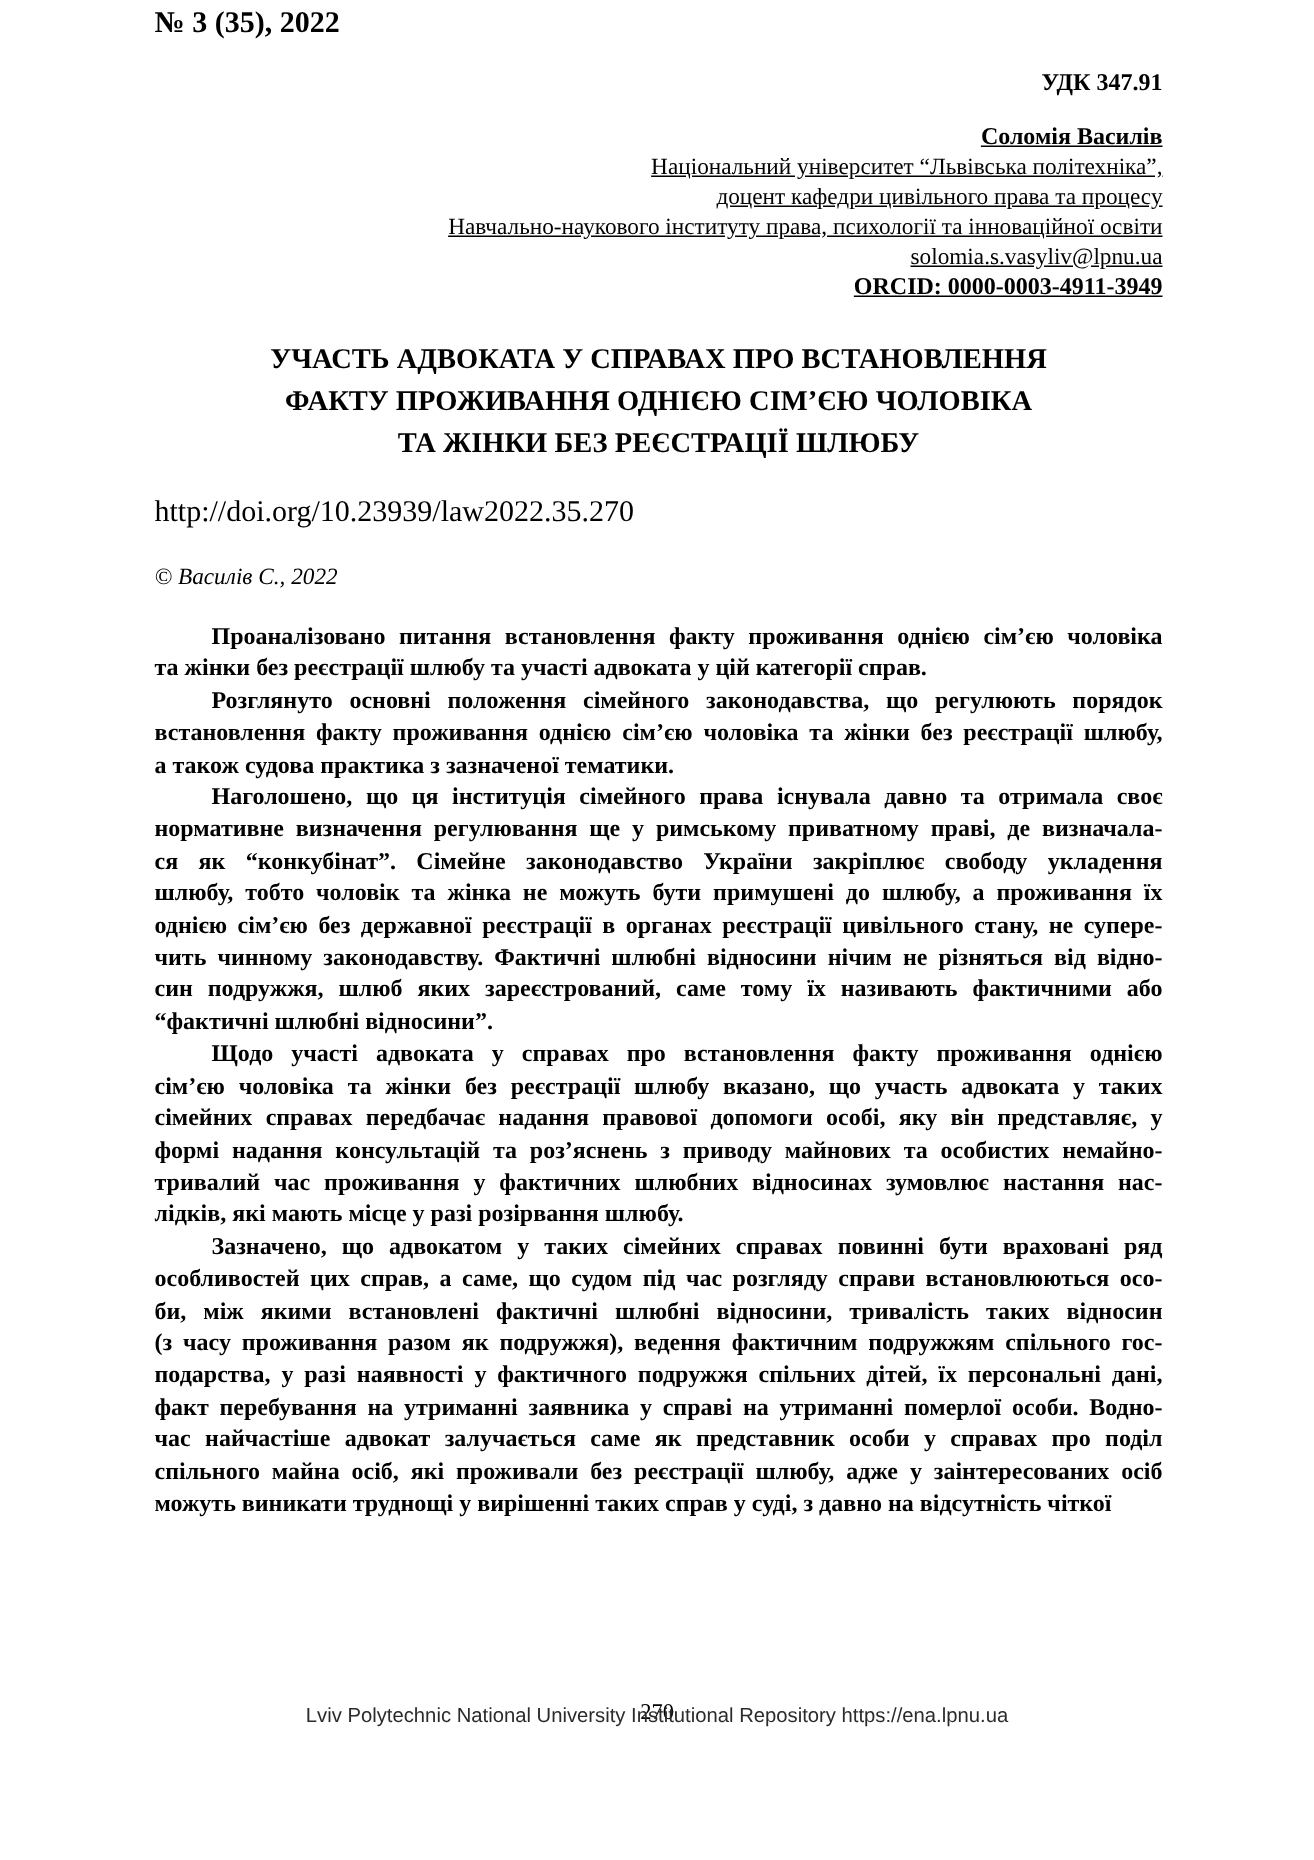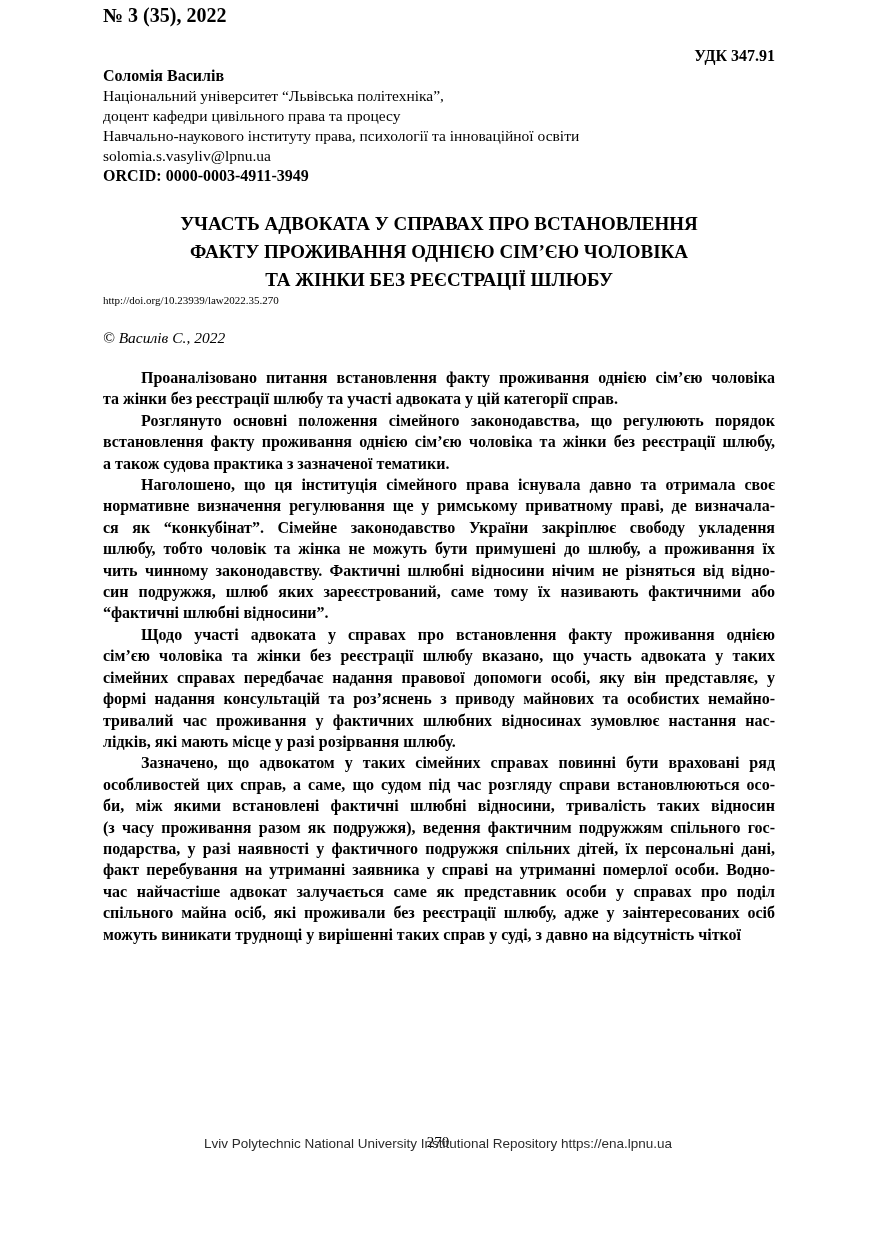--- a/index.html
+++ b/index.html
@@ -12,25 +12,25 @@
     overflow:hidden;
   }
   .content{margin-left:103px;width:672px;}
   .journal-head{
     padding-top:82px;text-align:center;
     font-weight:bold;font-size:16px;line-height:19px;
     padding-bottom:6px;border-bottom:2.5px solid #000;
   }
   .issue{font-weight:bold;font-size:20px;line-height:20px;margin-top:5px;text-align:left;}
   .udc{margin-top:21px;text-align:right;font-weight:bold;font-size:16px;line-height:20px;}
-  .author-block{font-size:15.5px;line-height:20px;}
+  .author-block{margin-top:16px;text-align:right;font-size:15.5px;line-height:20px;text-decoration:underline;}
   .author-name{font-weight:bold;font-size:16px;}
   .orcid{font-weight:bold;font-size:16px;}
   .article-title{margin-top:24px;text-align:center;font-weight:bold;font-size:19px;line-height:28px;}
-  .doi-line{font-size:11px;text-align:left;}
+  .doi-line{margin-top:20px;font-size:20px;text-align:left;}
   .copyright-line{margin-top:23px;font-size:15.5px;font-style:italic;text-align:left;}
   .abstract{margin-top:20px;font-weight:bold;font-size:16px;line-height:21.4px;}
   .bline{text-align:justify;text-align-last:justify;}
   .bline.first{text-indent:38px;}
   .bline.last{text-align-last:left;}
   .page-number{position:absolute;left:0;top:1134px;width:100%;text-align:center;font-size:15px;}
   .repo-footer{
     position:absolute;left:0;top:1136px;width:100%;text-align:center;
     font-family:"Liberation Sans","DejaVu Sans",sans-serif;
     font-size:13.5px;color:#2b2b2b;
@@ -75,20 +75,21 @@
         <div class="para">
           <div class="bline first">Розглянуто основні положення сімейного законодавства, що регулюють порядок</div>
           <div class="bline">встановлення факту проживання однією сім’єю чоловіка та жінки без реєстрації шлюбу,</div>
           <div class="bline last">а також судова практика з зазначеної тематики.</div>
         </div>
         <div class="para">
           <div class="bline first">Наголошено, що ця інституція сімейного права існувала давно та отримала своє</div>
           <div class="bline">нормативне визначення регулювання ще у римському приватному праві, де визначала-</div>
           <div class="bline">ся як “конкубінат”. Сімейне законодавство України закріплює свободу укладення</div>
           <div class="bline">шлюбу, тобто чоловік та жінка не можуть бути примушені до шлюбу, а проживання їх</div>
+          <div class="bline">однією сім’єю без державної реєстрації в органах реєстрації цивільного стану, не супере-</div>
           <div class="bline">чить чинному законодавству. Фактичні шлюбні відносини нічим не різняться від відно-</div>
           <div class="bline">син подружжя, шлюб яких зареєстрований, саме тому їх називають фактичними або</div>
           <div class="bline last">“фактичні шлюбні відносини”.</div>
         </div>
         <div class="para">
           <div class="bline first">Щодо участі адвоката у справах про встановлення факту проживання однією</div>
           <div class="bline">сім’єю чоловіка та жінки без реєстрації шлюбу вказано, що участь адвоката у таких</div>
           <div class="bline">сімейних справах передбачає надання правової допомоги особі, яку він представляє, у</div>
           <div class="bline">формі надання консультацій та роз’яснень з приводу майнових та особистих немайно-</div>
           <div class="bline">тривалий час проживання у фактичних шлюбних відносинах зумовлює настання нас-</div>

